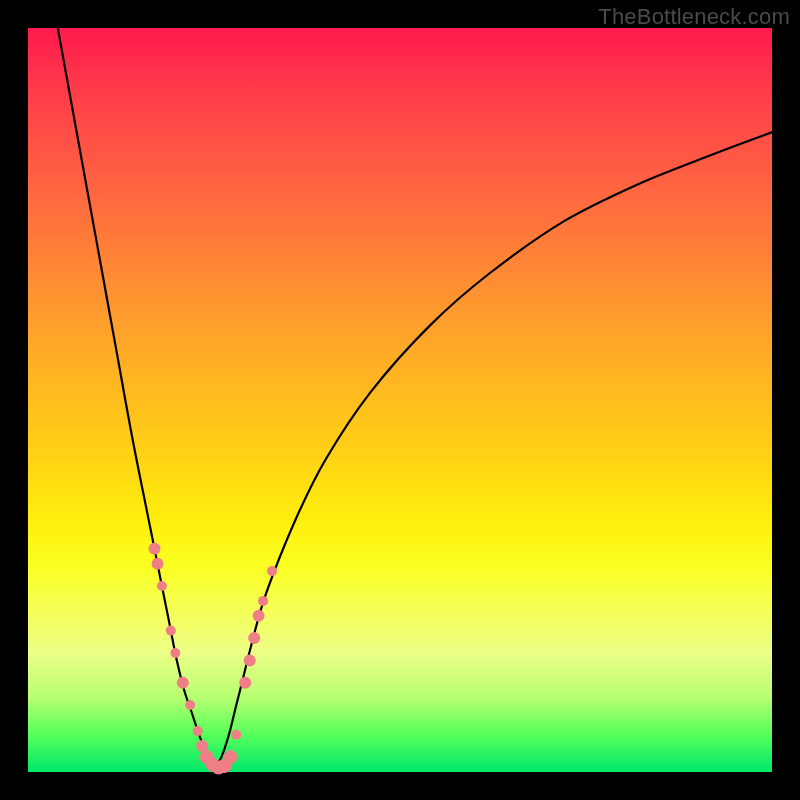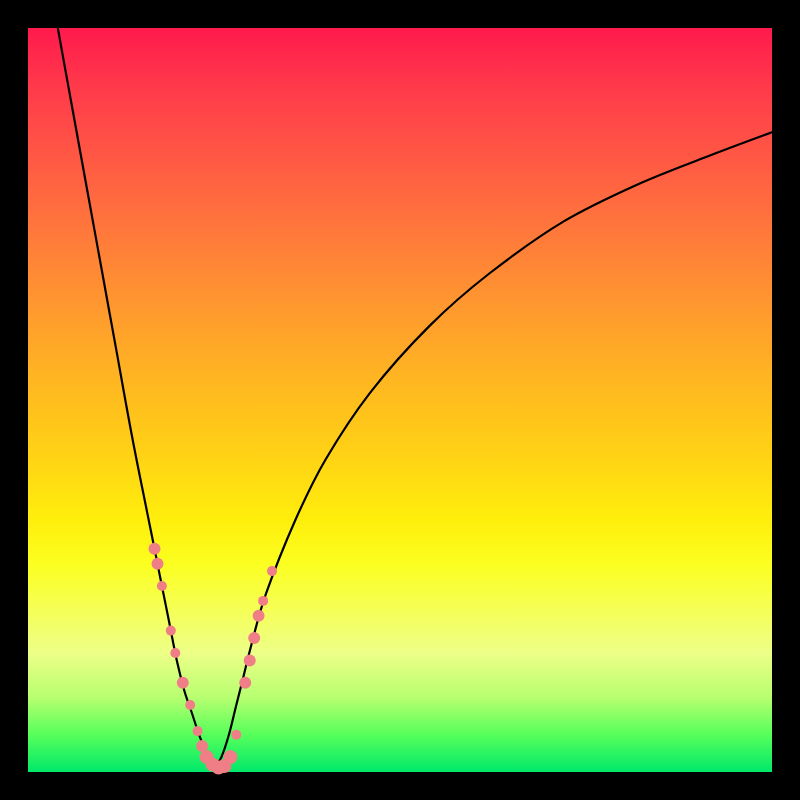--- a/index.html
+++ b/index.html
@@ -68,20 +68,21 @@
   }
   .marker {
     fill: #ef7e87;
     stroke: none;
   }
 </style>
 </head>
 <body>
 
 <div class="frame">
+  <div class="watermark">TheBottleneck.com</div>
   <div class="plot-area">
     <svg class="curves" viewBox="0 0 744 744">
       <path id="left-curve" class="curve" d="M 29.8 0.0 C 32.2 13.6, 39.7 54.6, 44.6 81.8 C 49.6 109.1, 54.6 136.4, 59.5 163.7 C 64.5 191.0, 69.4 218.2, 74.4 245.5 C 79.4 272.8, 84.3 300.1, 89.3 327.4 C 94.2 354.6, 99.2 383.2, 104.2 409.2 C 109.1 435.2, 115.3 465.0, 119.0 483.6 C 122.8 502.2, 124.0 508.4, 126.5 520.8 C 129.0 533.2, 131.4 545.6, 133.9 558.0 C 136.4 570.4, 138.9 582.8, 141.4 595.2 C 143.8 607.6, 146.3 621.2, 148.8 632.4 C 151.3 643.6, 153.8 653.5, 156.2 662.2 C 158.7 670.8, 161.2 677.0, 163.7 684.5 C 166.2 691.9, 168.6 700.0, 171.1 706.8 C 173.6 713.6, 176.1 719.8, 178.6 725.4 C 181.0 731.0, 184.8 737.8, 186.0 740.3"></path>
       <path id="right-curve" class="curve" d="M 186.0 740.3 C 187.2 738.4, 191.0 734.7, 193.4 729.1 C 195.9 723.5, 198.4 715.5, 200.9 706.8 C 203.4 698.1, 205.8 687.0, 208.3 677.0 C 210.8 667.1, 213.3 657.2, 215.8 647.3 C 218.2 637.4, 219.5 631.2, 223.2 617.5 C 226.9 603.9, 230.6 586.5, 238.1 565.4 C 245.5 544.4, 257.9 513.4, 267.8 491.0 C 277.8 468.7, 285.2 452.6, 297.6 431.5 C 310.0 410.4, 324.9 386.9, 342.2 364.6 C 359.6 342.2, 381.9 317.4, 401.8 297.6 C 421.6 277.8, 439.0 262.9, 461.3 245.5 C 483.6 228.2, 510.9 208.3, 535.7 193.4 C 560.5 178.6, 585.3 167.4, 610.1 156.2 C 634.9 145.1, 662.2 135.2, 684.5 126.5 C 706.8 117.8, 734.1 107.9, 744.0 104.2"></path>
       <g id="markers">
           <circle cx="126.5" cy="520.8" r="6" class="marker"></circle>
           <circle cx="129.5" cy="535.7" r="6" class="marker"></circle>
           <circle cx="133.9" cy="558.0" r="5" class="marker"></circle>
           <circle cx="142.8" cy="602.6" r="5" class="marker"></circle>
           <circle cx="147.3" cy="625.0" r="5" class="marker"></circle>

